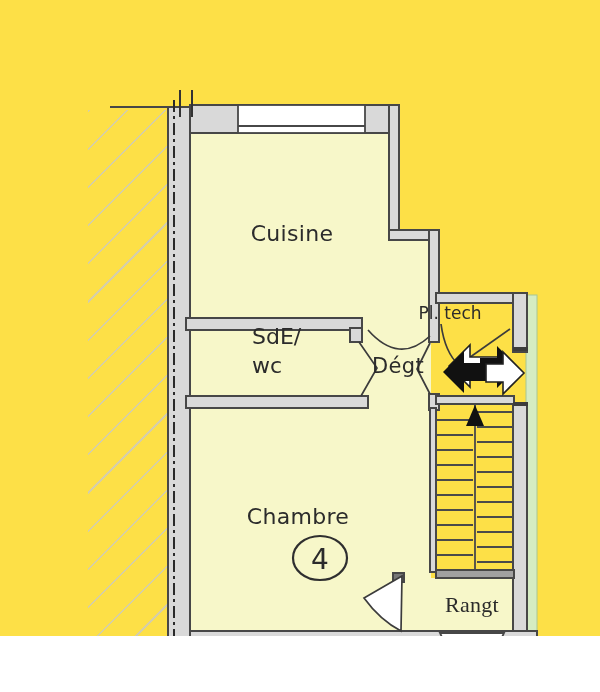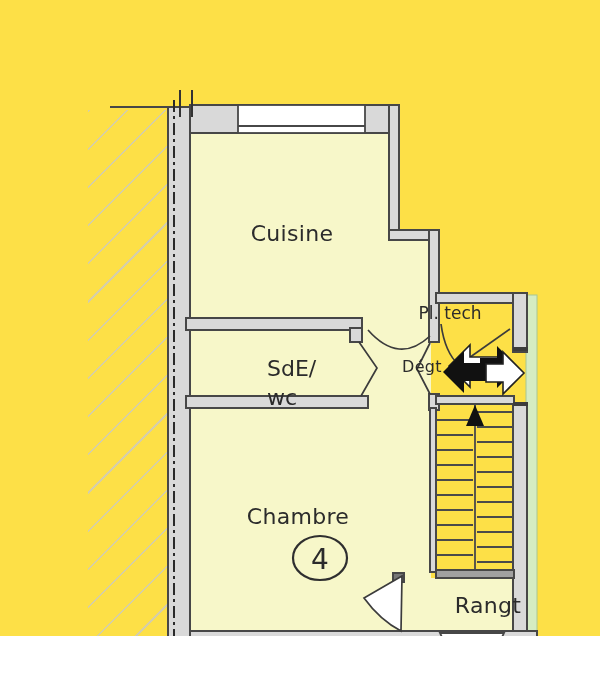--- a/index.html
+++ b/index.html
@@ -122,25 +122,25 @@
       <polygon points="443,372 464,351 464,363 492,363 492,381 464,381 464,393" fill="#111"></polygon>
       <polygon points="518,367 497,346 497,358 480,358 480,376 497,376 497,388" fill="#111"></polygon>
       <polygon points="524,373 503,352 503,364 486,364 486,382 503,382 503,394" fill="#ffffff" stroke="#222" stroke-width="1.6"></polygon>
     </g>
 
     <ellipse cx="320" cy="558" rx="27" ry="22" fill="none" stroke="#2f2f2f" stroke-width="2.2"></ellipse>
   </svg>
 
   <div class="lbl" style="left:292px;top:233px;">Cuisine</div>
 
-  <div class="lbl-block" style="left:252px;top:354px;margin-left:15px;"><span>SdE/</span><br><span>wc</span></div>
+  <div class="lbl-block" style="left:252px;top:322px;"><span>SdE/</span><br><span>wc</span></div>
 
-  <div class="lbl" style="left:422px;top:366px;font-size:16px;">Dégt</div>
+  <div class="lbl" style="left:398px;top:366px;font-size:21px;">Dégt</div>
 
   <div class="lbl lbl-small" style="left:450px;top:313px;">Pl. tech</div>
 
   <div class="lbl" style="left:298px;top:516px;">Chambre</div>
 
   <div class="lbl lbl-num" style="left:320px;top:559px;">4</div>
 
-  <div class="lbl" style="left:488px;top:605px;">Rangt</div>
+  <div class="lbl" style="left:472px;top:605px;font-family:Liberation Serif, serif;">Rangt</div>
 
 </div>
 
 </body></html>

